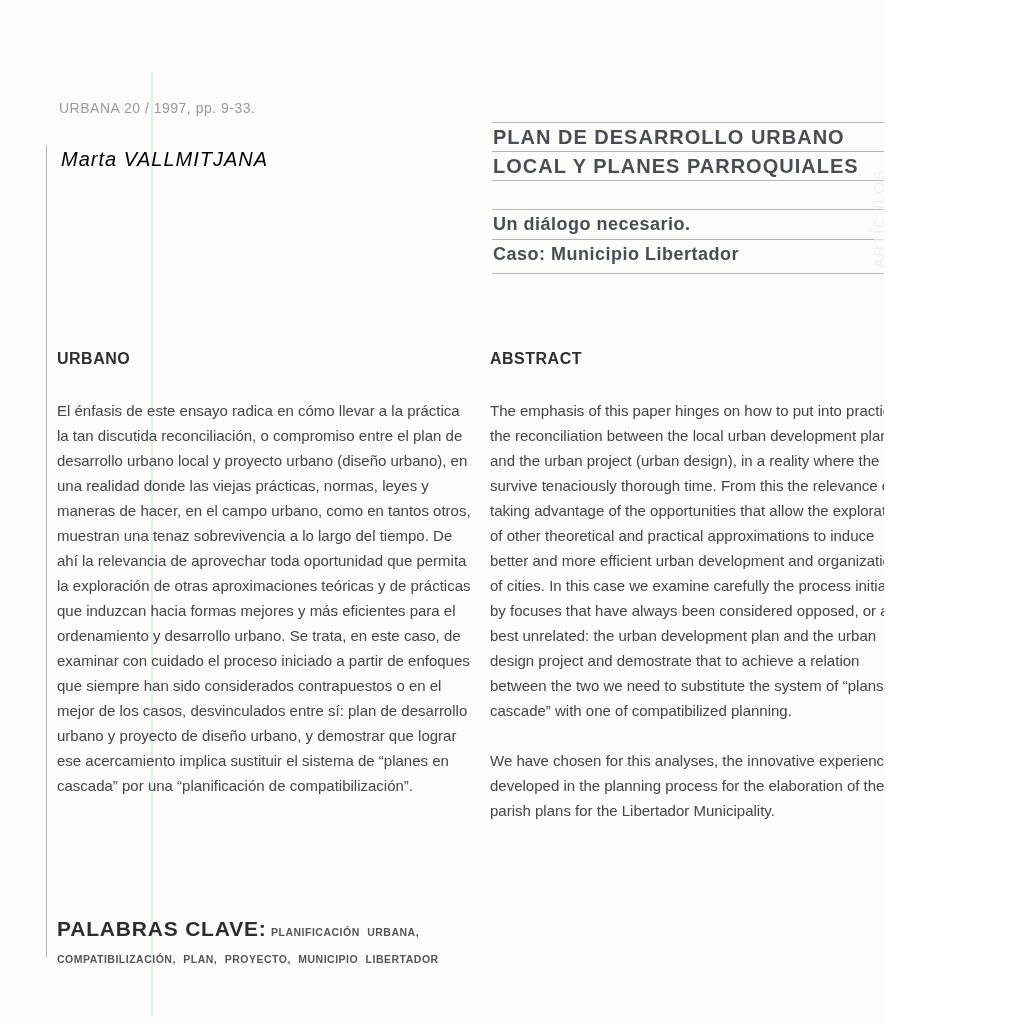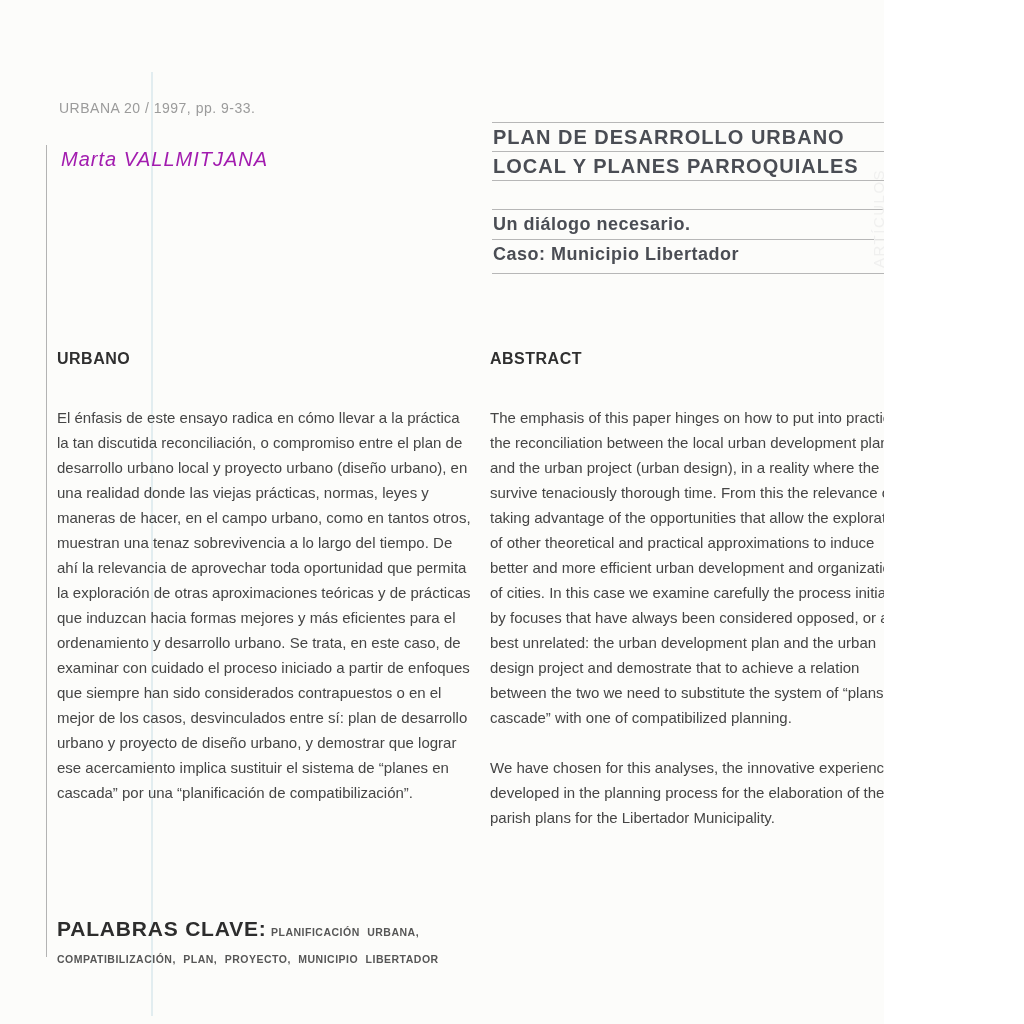--- a/index.html
+++ b/index.html
@@ -32,21 +32,21 @@
     font-size: 14px;
     letter-spacing: 0.5px;
     color: #9b9b9b;
   }
   .author {
     position: absolute;
     left: 61px; top: 148px;
     font-size: 20px;
     font-style: italic;
     letter-spacing: 1px;
-    color: #a21caf;
+    color: #000000;
   }
   
   .title-rule {
     position: absolute;
     left: 492px;
     width: 393px;
     height: 1px;
     background: #b7b7b7;
   }
   .t-rule-1 { top: 122px; }
@@ -97,21 +97,21 @@
   }
   .heading-es { left: 57px; }
   .heading-en { left: 490px; }
   .body-col {
     position: absolute;
     top: 389px;
   }
   .col-es { left: 57px;  width: 418px; }
   .col-en { left: 490px; width: 420px; }
   .body-col p {
-    margin: 16px 0 25px 0;
+    margin: 9px 0 25px 0;
     font-size: 15px;
     line-height: 25px;
     color: #454545;
   }
   .page-number {
     position: absolute;
     left: 926px; top: 773px;
     font-size: 17px;
     color: #4f4f4f;
   }

